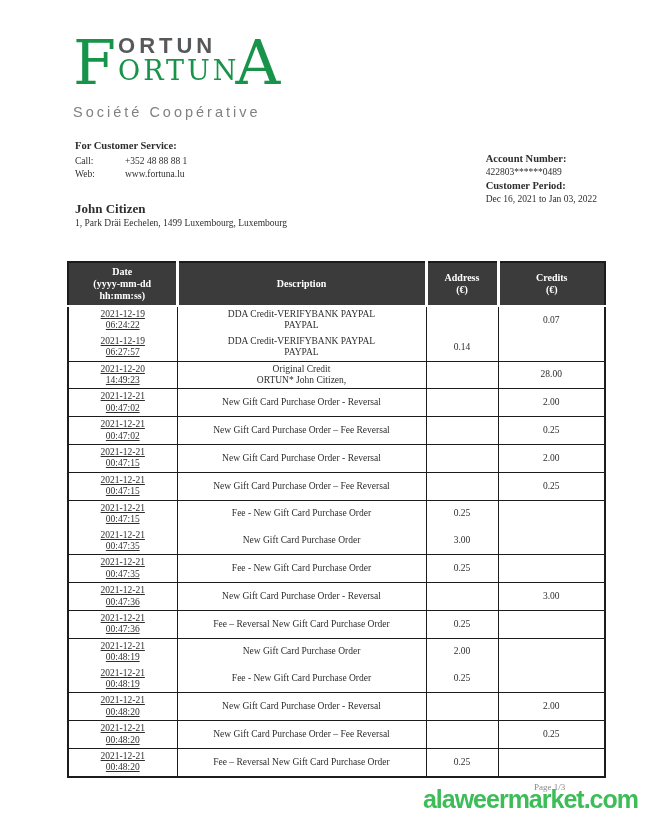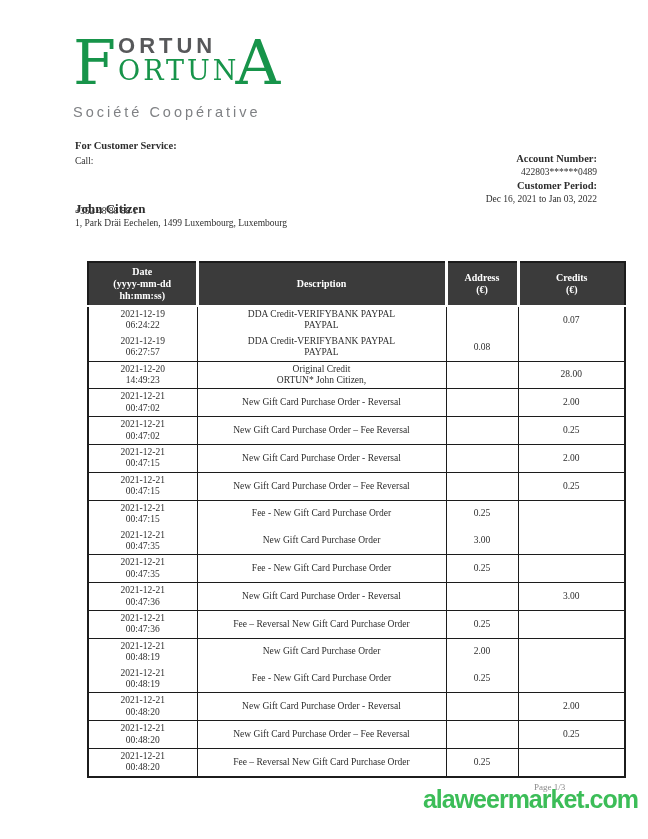--- a/index.html
+++ b/index.html
@@ -50,32 +50,32 @@
   .logo-tagline{
     font-family:"Liberation Sans",sans-serif;
     font-size:14.5px;letter-spacing:3px;
     color:var(--tagline-gray);
     margin-top:12px;white-space:nowrap;
   }
 
   
   .cs-block{position:absolute;left:75px;top:139px;width:400px;font-size:9.5px;line-height:13.5px;}
   .cs-heading{font-weight:bold;font-size:10.5px;margin-bottom:2px;}
-  .cs-row{display:flex;flex-direction:column;}
+  .cs-row{display:flex;}
   .cs-label{width:50px;flex:0 0 50px;}
   .cs-value{white-space:nowrap;}
 
-  .acct-block{position:absolute;right:51px;top:152px;text-align:right;font-size:9.5px;line-height:13.5px;}
+  .acct-block{position:absolute;right:51px;top:152px;font-size:9.5px;line-height:13.5px;}
   .acct-label{font-weight:bold;font-size:10.5px;}
 
   .cust-block{position:absolute;left:75px;top:202px;font-size:9.5px;line-height:14px;}
   .cust-name{font-weight:bold;font-size:13px;}
 
   
-  .tbl-wrap{position:absolute;left:67px;top:261px;margin-left:20px;}
+  .tbl-wrap{position:absolute;left:67px;top:261px;}
   table.tx{
     border-collapse:collapse;
     table-layout:fixed;
     width:537px;
     border:2px solid var(--border);
   }
   table.tx col.c1{width:109px;}
   table.tx col.c2{width:249px;}
   table.tx col.c3{width:72px;}
   table.tx col.c4{width:107px;}
@@ -88,21 +88,21 @@
     border-bottom:2px solid #ffffff;
   }
   table.tx th:first-child{border-left:none;}
   table.tx td{
     font-size:9.5px;line-height:11.4px;
     padding:2px 3px;text-align:center;vertical-align:middle;
     border-left:1px solid var(--border);
     border-bottom:1px solid var(--border);
     color:var(--text);
   }
-  table.tx td:first-child{border-left:none;}
+  table.tx td:first-child{border-left:none;text-decoration:underline;}
   table.tx tr.merge-next td{border-bottom:none;}
 
   
   .page-num{
     position:absolute;left:534px;top:782px;
     font-size:9px;color:#8a8a8a;z-index:6;
     font-family:"Liberation Serif",serif;
   }
   .watermark{
     position:absolute;right:10px;top:778px;
@@ -128,20 +128,24 @@
       <span class="logo-a">A</span>
     </div>
     <div class="logo-tagline">Société Coopérative</div>
   </div>
 
   <div class="cs-block">
     <div class="cs-heading">For Customer Service:</div>
     <div class="cs-row">
       <span class="cs-label">Call:</span>
       <span class="cs-value">+352 48 88 88 1</span>
+    </div>
+    <div class="cs-row">
+      <span class="cs-label">Web:</span>
+      <span class="cs-value">www.fortuna.lu</span>
     </div>
   </div>
 
   <div class="acct-block">
     <div class="acct-label">Account Number:</div>
     <div>422803******0489</div>
     <div class="acct-label">Customer Period:</div>
     <div>Dec 16, 2021 to Jan 03, 2022</div>
   </div>
 
@@ -191,21 +195,21 @@
   </tr>
           <tr>
     <td class="c-date">
       <div class="d1">2021-12-19</div>
       <div class="d2">06:27:57</div>
     </td>
     <td class="c-desc">
               <div>DDA Credit-VERIFYBANK PAYPAL</div>
               <div>PAYPAL</div>
             </td>
-    <td class="c-debit">0.08</td>
+    <td class="c-debit">0.14</td>
     <td class="c-credit"></td>
   </tr>
           <tr>
     <td class="c-date">
       <div class="d1">2021-12-20</div>
       <div class="d2">14:49:23</div>
     </td>
     <td class="c-desc">
               <div>Original Credit</div>
               <div>ORTUN* John Citizen,</div>

